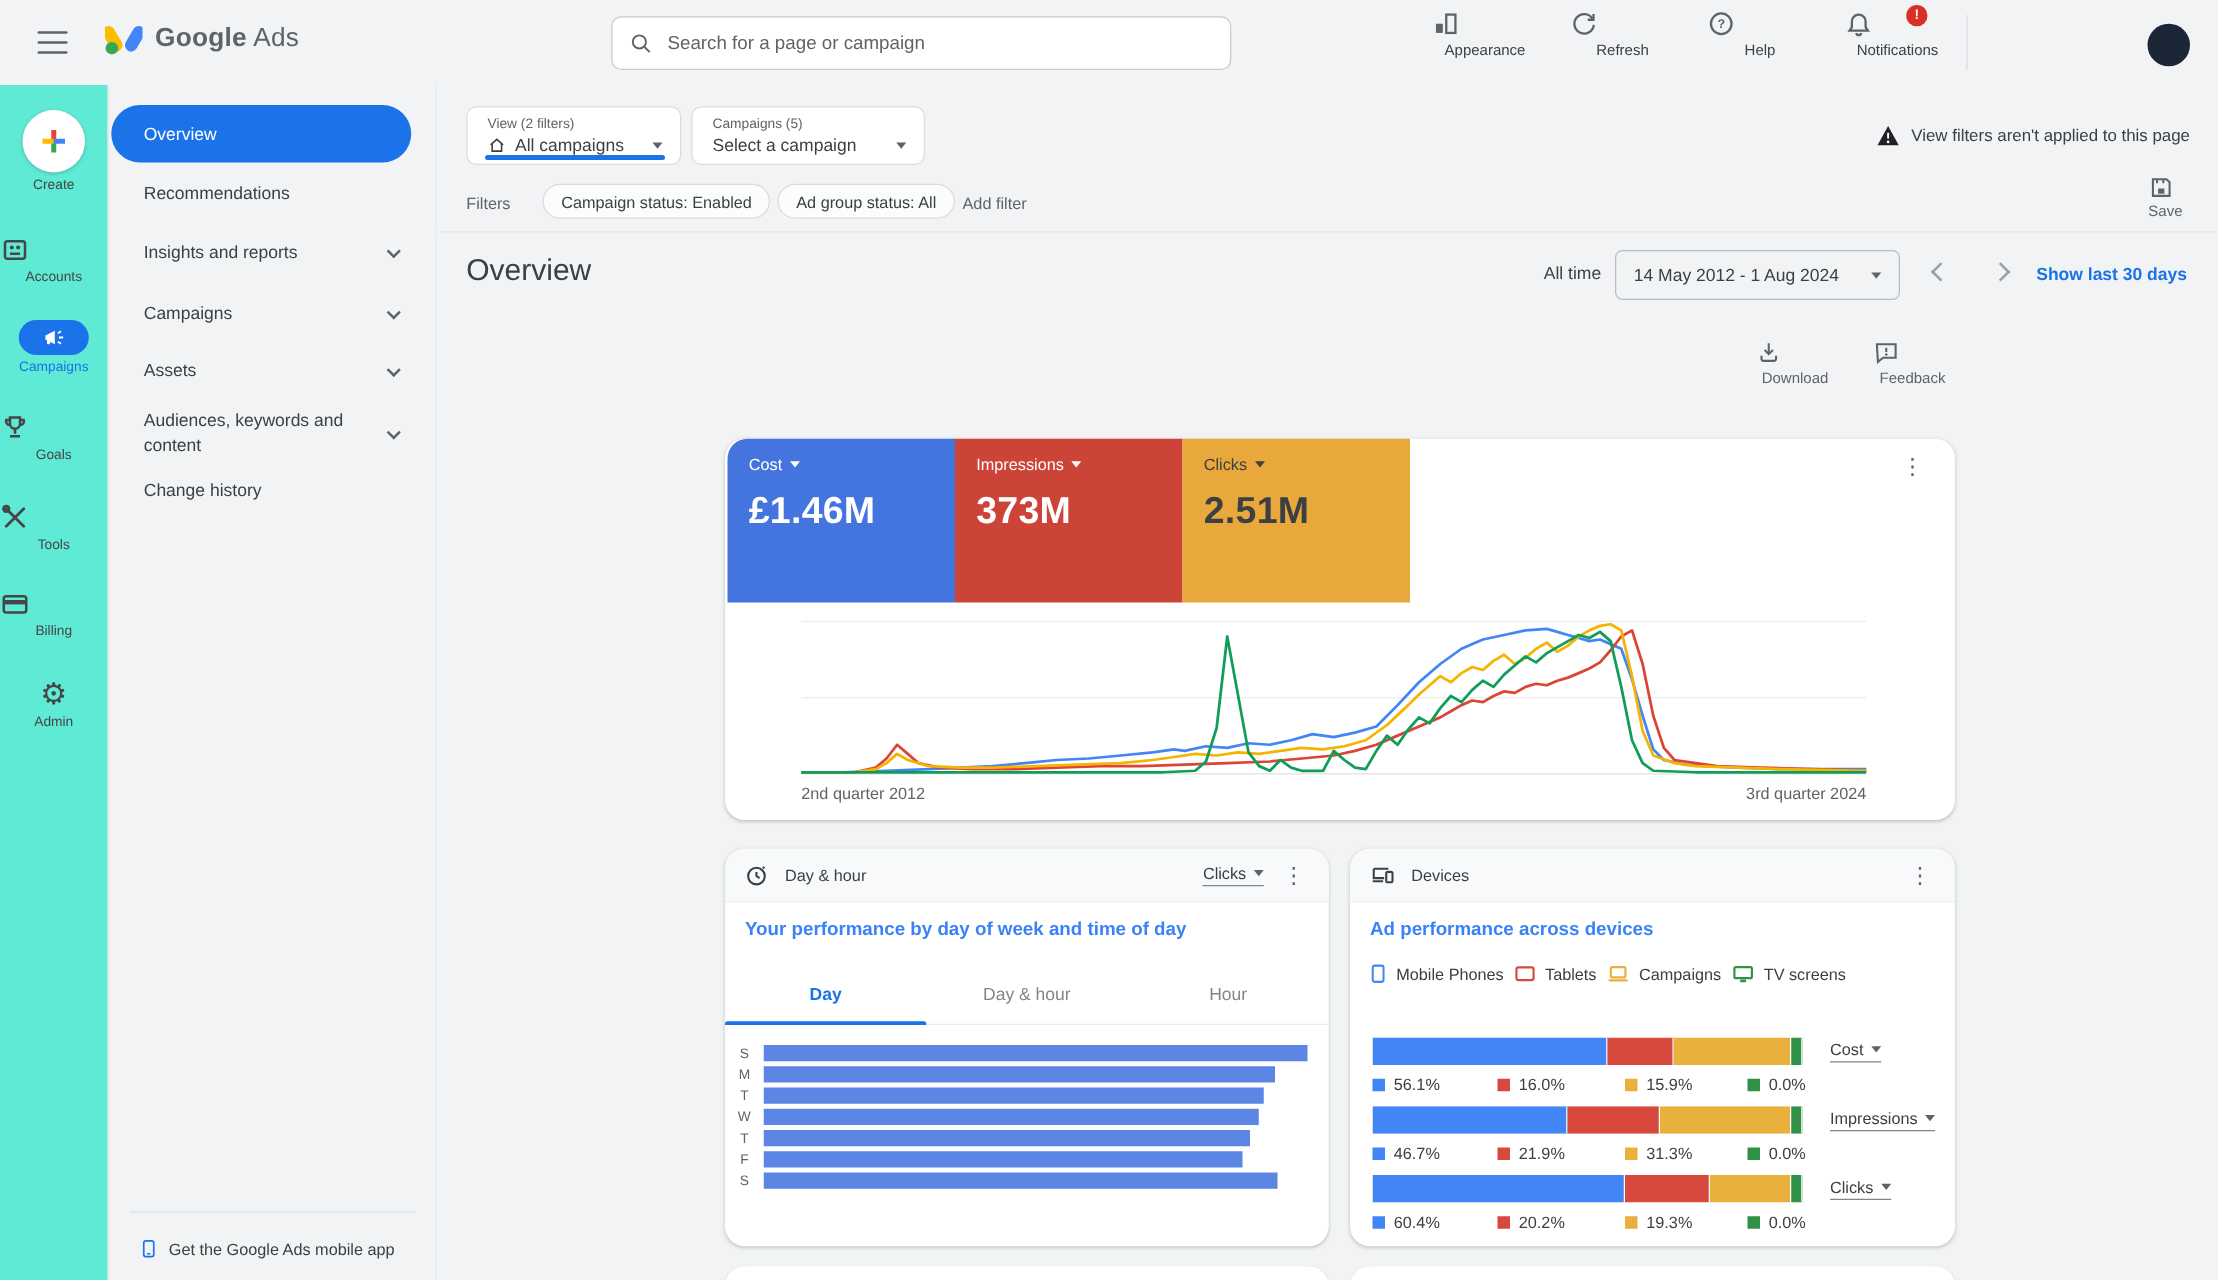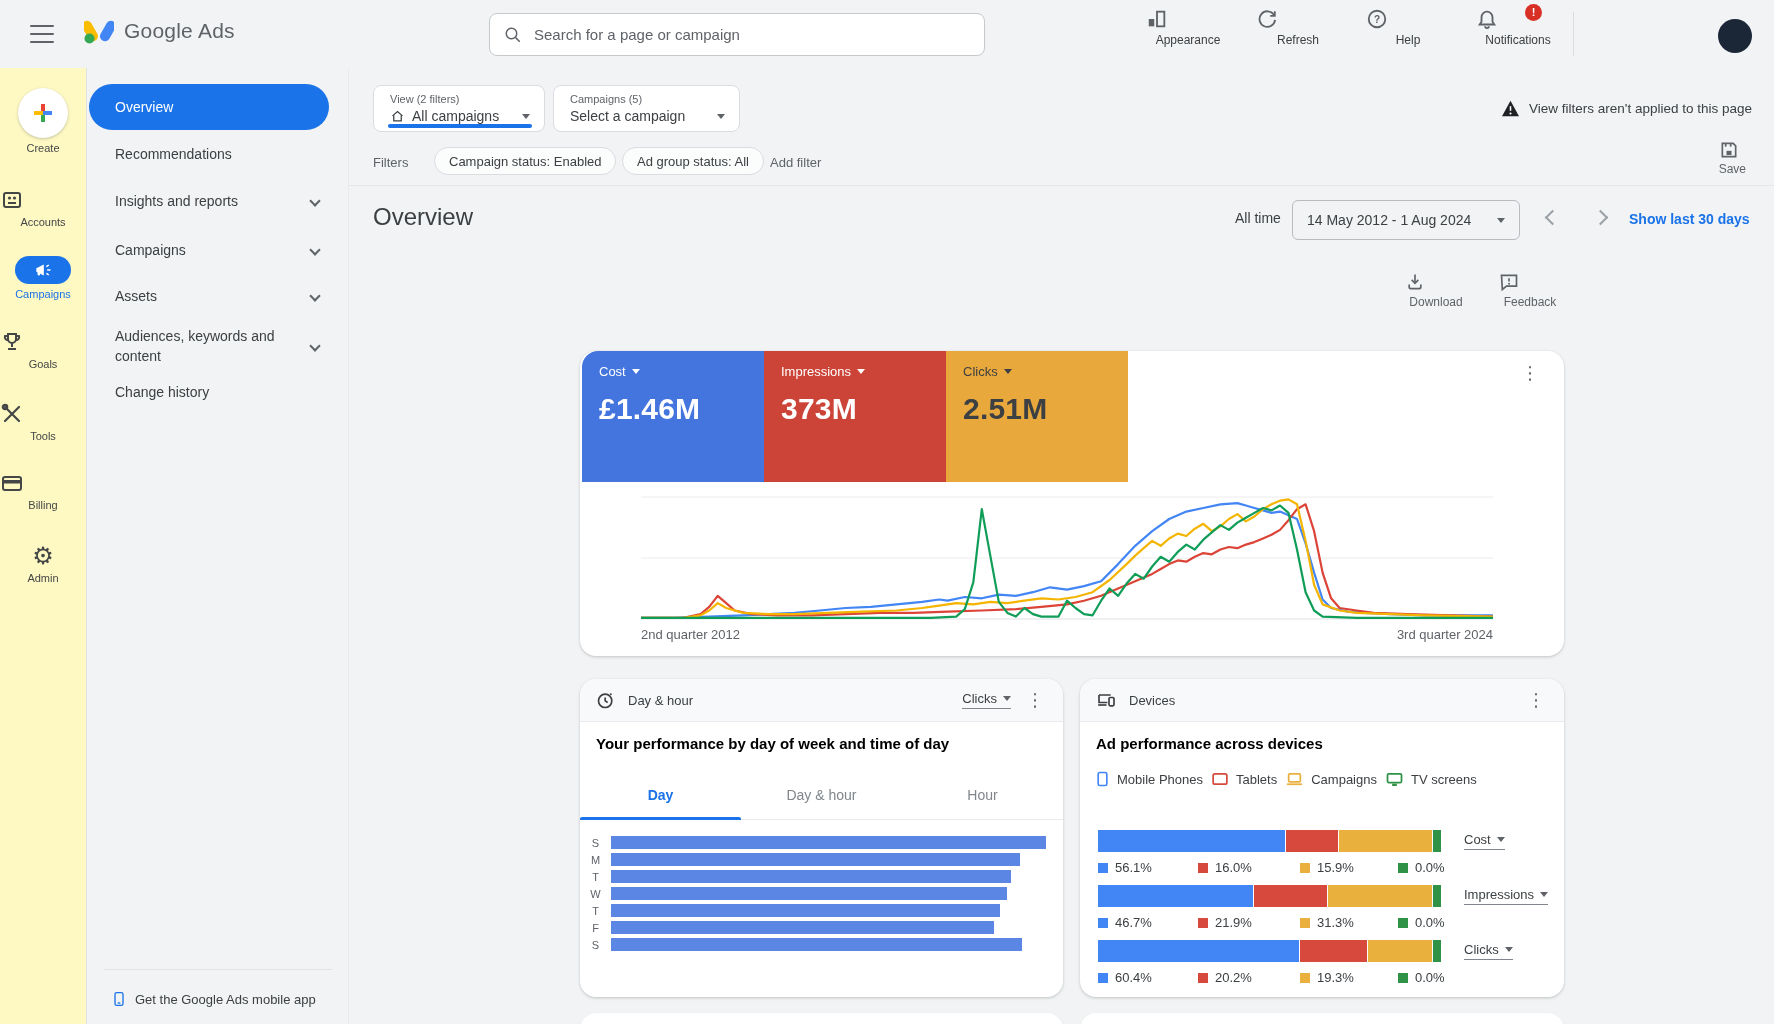--- a/index.html
+++ b/index.html
@@ -6,32 +6,32 @@
   html,body { width:1774px; height:1024px; overflow:hidden; }
   body { font-family:"Liberation Sans", sans-serif; background:#f1f3f4; color:#3c4043; position:relative; }
   .abs { position:absolute; }
 
   
   .topbar { position:absolute; left:0; top:0; width:1774px; height:68px; background:#f1f3f4; }
   .hamburger { position:absolute; left:30px; top:25px; width:24px; height:18px; cursor:pointer; }
   .hamburger span { display:block; height:2px; background:#5f6368; margin-bottom:6px; border-radius:1px; }
   .brand { position:absolute; left:84px; top:17px; display:flex; align-items:center; gap:10px; }
   .brand-text { font-size:21px; color:#5f6368; letter-spacing:.2px; }
-  .brand-text b { font-weight:400; margin-right:5px; }
+  .brand-text b { font-weight:700; margin-right:5px; }
   .searchbox { position:absolute; left:489px; top:13px; width:496px; height:43px; background:#fff; border:1px solid #c6cacd; border-radius:8px; display:flex; align-items:center; padding:0 14px; gap:12px; }
   .searchbox .ph { font-size:15px; color:#5f6368; }
   .tb-actions { position:absolute; right:214px; top:8px; display:flex; gap:26px; }
   .tb-action { width:84px; text-align:center; cursor:pointer; position:relative; }
   .tb-action .lbl { font-size:12px; color:#3c4043; margin-top:3px; }
   .badge { position:absolute; top:-4px; right:18px; width:17px; height:17px; border-radius:50%; background:#d93025; color:#fff; font-size:11px; font-weight:700; line-height:17px; text-align:center; }
   .tb-divider { position:absolute; right:200px; top:12px; width:1px; height:44px; background:#dadce0; }
   .avatar { position:absolute; right:22px; top:19px; width:34px; height:34px; border-radius:50%; background:#1b2637; cursor:pointer; }
 
   
-  .rail { position:absolute; left:0; top:68px; width:86px; height:956px; background:#fef9c3; }
+  .rail { position:absolute; left:0; top:68px; width:86px; height:956px; background:#5eead4; }
   .rail-item { position:absolute; left:0; width:86px; text-align:center; cursor:pointer; }
   .rail-item .lbl { font-size:11px; color:#444746; margin-top:4px; }
   .rail-item.active .lbl { color:#1a73e8; }
   .create-circle { width:50px; height:50px; border-radius:50%; background:#fff; box-shadow:0 1px 3px rgba(60,64,67,.3); margin:0 auto; display:flex; align-items:center; justify-content:center; }
   .rail-pill { width:56px; height:28px; border-radius:14px; background:#1a73e8; margin:0 auto; display:flex; align-items:center; justify-content:center; }
 
   
   .drawer { position:absolute; left:86px; top:68px; width:262px; height:956px; border-left:1px solid #e0e3e6; }
   .drawer-item { position:absolute; left:2px; width:244px; padding-left:26px; font-size:14px; color:#3c4043; cursor:pointer; display:flex; align-items:center; }
   .drawer-item .chev { margin-left:auto; margin-right:14px; }
@@ -73,21 +73,21 @@
   
   .scorecard { position:absolute; top:0; width:182px; height:131px; padding:13px 0 0 17px; cursor:pointer; }
   .scorecard .sc-label { font-size:13px; display:flex; align-items:center; gap:6px; }
   .scorecard .sc-value { font-size:30px; font-weight:700; letter-spacing:.2px; margin-top:13px; }
   .timeline-labels { position:absolute; top:276px; left:61px; width:852px; font-size:13px; color:#5f6368; }
 
   
   .subcard-header { position:absolute; left:0; top:0; right:0; height:43px; background:#f8f9fa; border-bottom:1px solid #e8eaed; border-radius:16px 16px 0 0; display:flex; align-items:center; padding:0 16px; gap:12px; }
   .subcard-header .title { font-size:13px; color:#3c4043; }
   .metric-select { font-size:13px; color:#3c4043; border-bottom:1px solid #80868b; padding-bottom:2px; display:inline-flex; align-items:center; gap:6px; cursor:pointer; }
-  .subtitle { position:absolute; left:16px; top:56px; font-size:15px; font-weight:700; color:#000000; }
+  .subtitle { position:absolute; left:16px; top:56px; font-size:15px; font-weight:700; color:#3b82f6; }
 
   .tabs { position:absolute; left:0; top:100px; width:100%; height:41px; }
   .tab { position:absolute; top:8px; width:161px; text-align:center; font-size:14px; color:#80868b; cursor:pointer; }
   .tab.active { color:#1a73e8; font-weight:700; }
   .tab-underline { position:absolute; left:0; top:38px; width:161px; height:3px; background:#1a73e8; border-radius:2px 2px 0 0; }
   .tab-divider { position:absolute; left:0; top:40px; width:100%; height:1px; background:#e8eaed; }
 
   .day-bars { position:absolute; left:0; top:155px; width:100%; }
   .day-row { display:flex; align-items:center; height:17px; }
   .day-label { width:31px; text-align:center; font-size:11px; color:#5f6368; }

